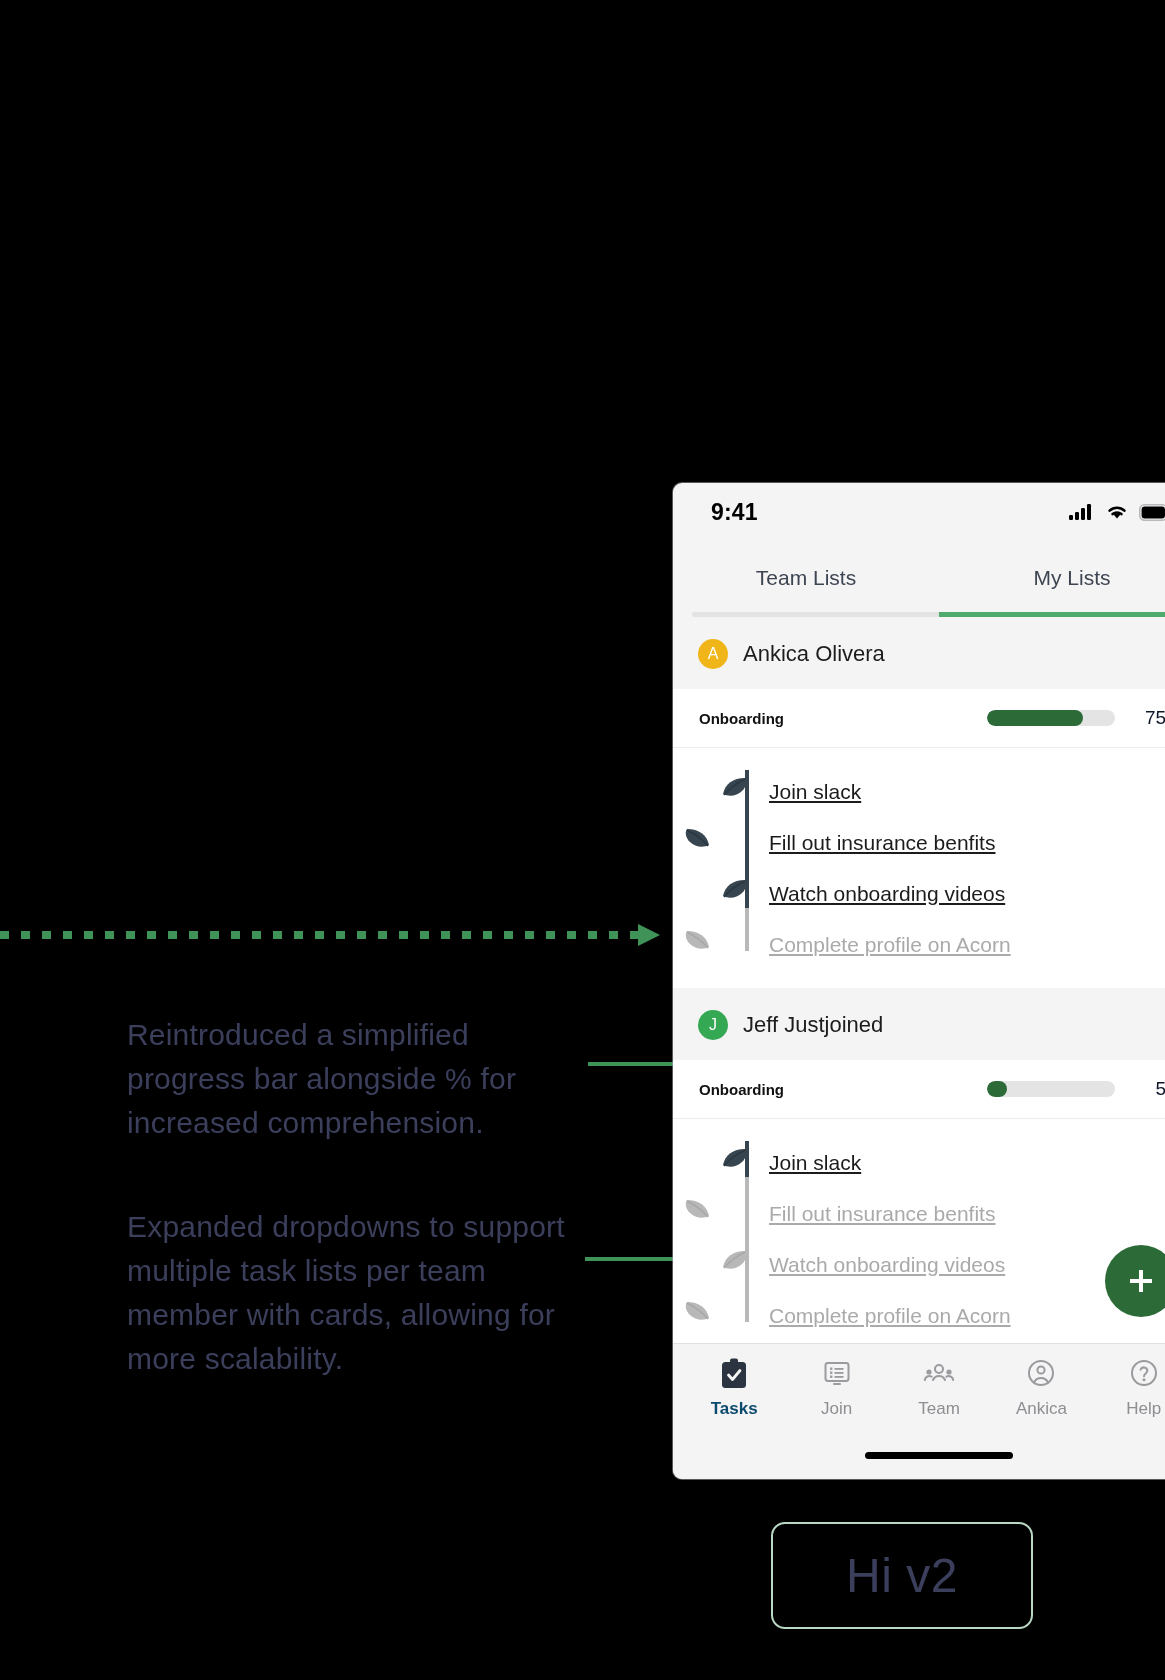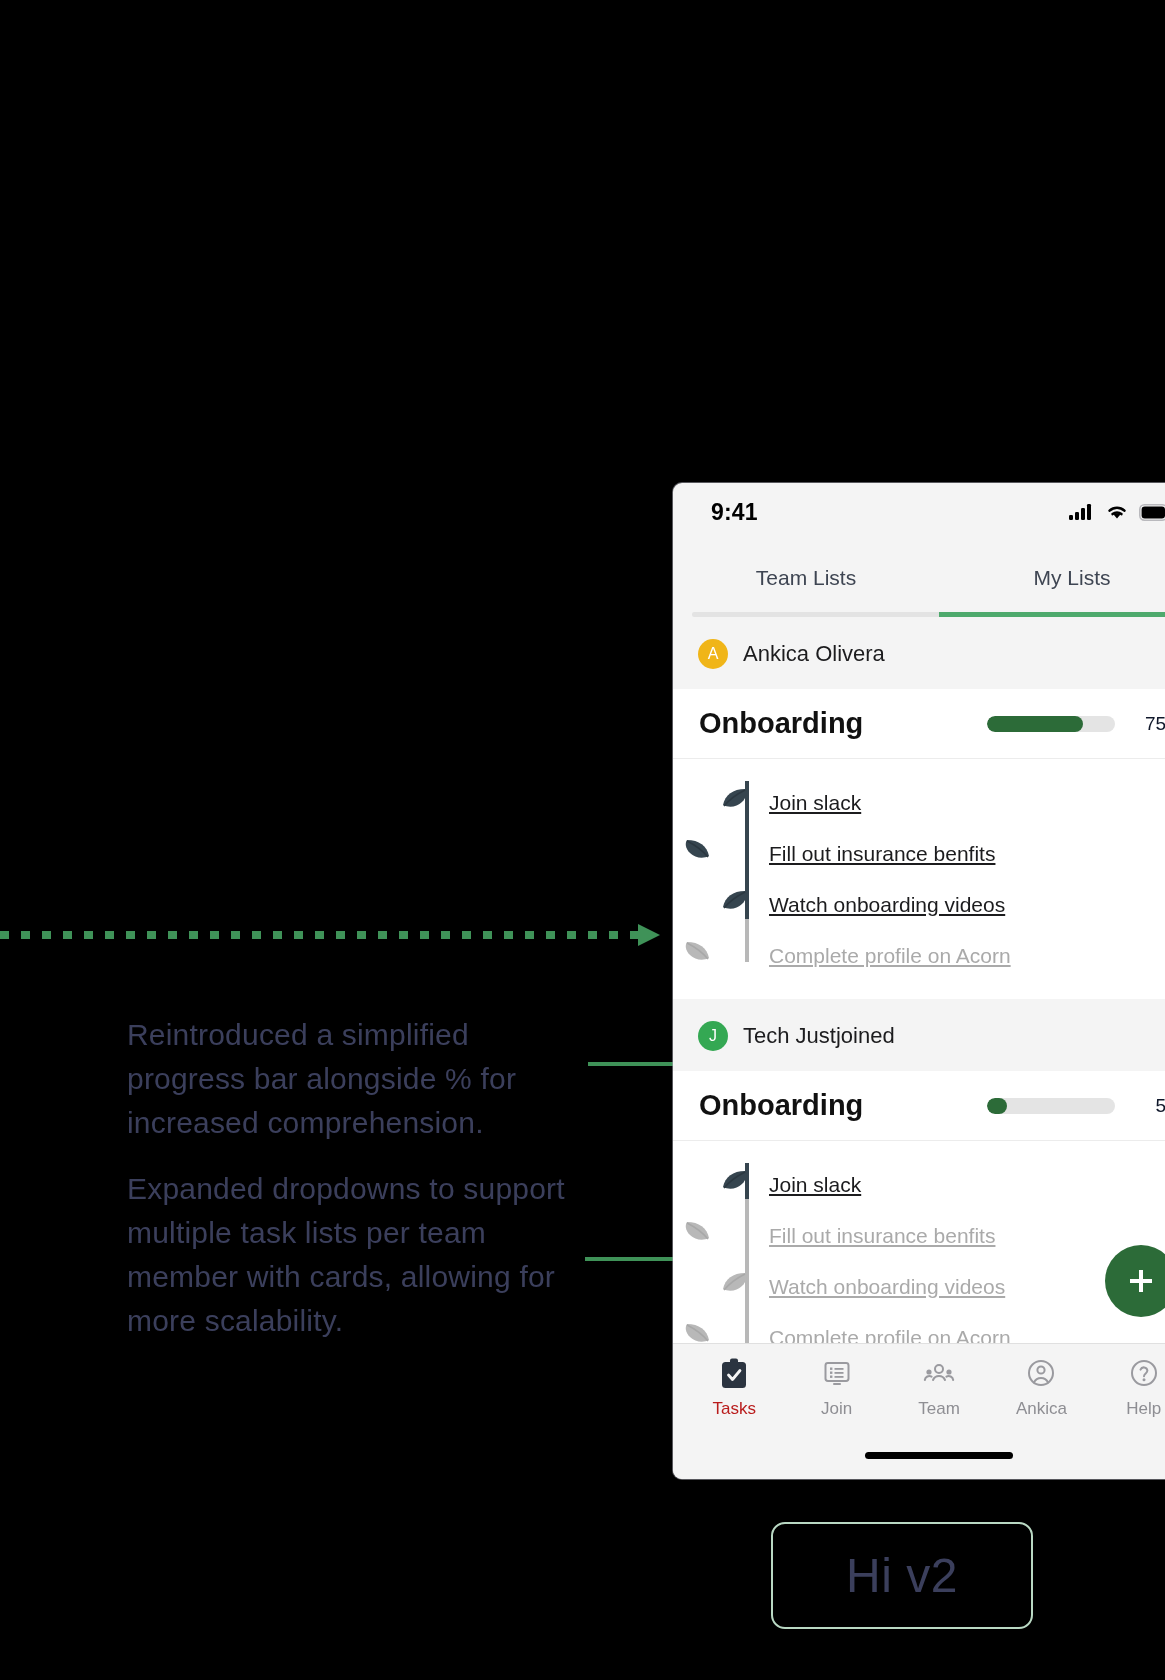--- a/index.html
+++ b/index.html
@@ -21,21 +21,21 @@
     position: absolute;
     color: #3b3f5c;
     font-size: 30px;
     line-height: 44px;
     letter-spacing: 0.2px;
     font-weight: 400;
     width: 450px;
     margin-left: 8px;
   }
   #annotation-1 { left: 119px; top: 1013px; }
-  #annotation-2 { left: 119px; top: 1167px; }
+  #annotation-2 { left: 119px; top: 1205px; }
 
   
   .connector {
     position: absolute;
     height: 4px;
     background: #3f9258;
   }
   .diamond {
     position: absolute;
     width: 17px;
@@ -175,21 +175,21 @@
     margin: 0;
   }
   .card-header {
     display: flex;
     align-items: center;
     padding: 18px 22px 18px 26px;
     border-bottom: 1px solid #ececec;
     gap: 16px;
   }
   .card-title {
-    font-size: 29px;
+    font-size: 15px;
     font-weight: bold;
     color: #111;
     flex: 1 1 auto;
   }
   .progress-track {
     width: 128px;
     height: 16px;
     border-radius: 8px;
     background: #e4e4e4;
     flex: 0 0 auto;
@@ -272,22 +272,22 @@
     display: flex;
     flex-direction: column;
     align-items: center;
     gap: 9px;
   }
   .nav-label {
     font-size: 17px;
     color: #8e8e93;
   }
   .nav-item.active .nav-label {
-    color: #b91c1c;
-    font-weight: normal;
+    color: #0c4a6e;
+    font-weight: bold;
   }
   #home-indicator-wrap {
     flex: 0 0 auto;
     height: 48px;
     display: flex;
     align-items: center;
     justify-content: center;
     background: #f4f4f4;
   }
   #home-indicator {
@@ -425,21 +425,21 @@
               <path d="M22 7 C30 11 37 16 43 23" stroke="#a8a8a8" stroke-width="1.5" fill="none"></path>
             </svg>
           </span>
           <span class="task-label muted">Complete profile on Acorn</span>
         </div>
       </div>
     </div>
 
     <div class="member-row">
       <div class="avatar" id="avatar-1" style="background: rgb(52, 168, 83);">J</div>
-      <div class="member-name">Tech Justjoined</div>
+      <div class="member-name">Jeff Justjoined</div>
     </div>
 
     <div class="list-card">
       <div class="card-header">
         <div class="card-title">Onboarding</div>
         <div class="progress-track">
           <div class="progress-fill" id="fill-1" style="width: 16%;"></div>
         </div>
         <div class="progress-pct">5%</div>
       </div>

